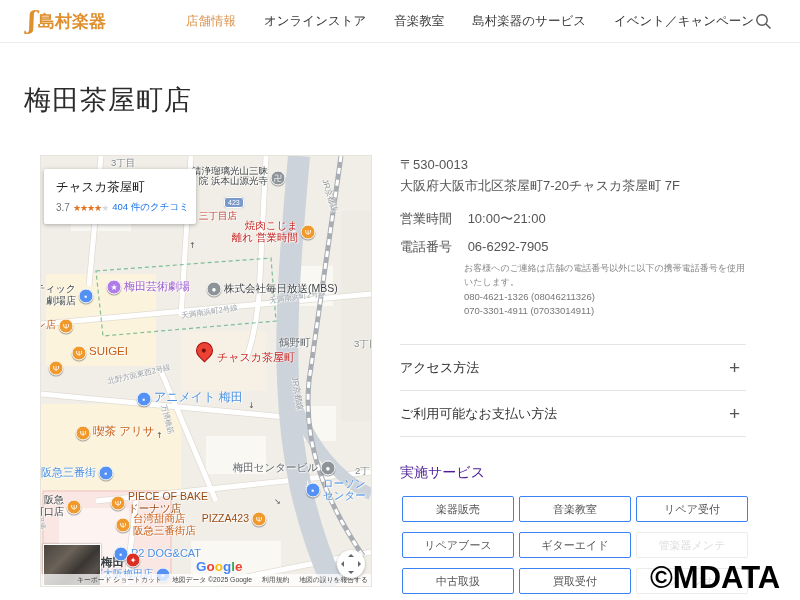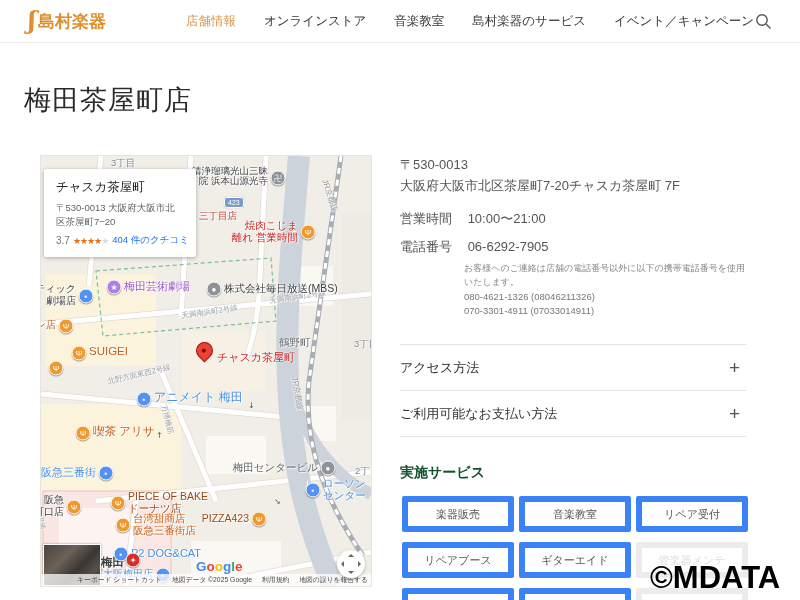--- a/index.html
+++ b/index.html
@@ -61,24 +61,24 @@
   .postal{position:absolute;left:400px;top:156px;font-size:13px;color:#555;}
   .addr{position:absolute;left:400px;top:177px;font-size:13px;color:#555;}
   .info-row{position:absolute;left:400px;font-size:13px;color:#555;}
   .info-row .lbl{display:inline-block;width:64px;}
   .phone-note{position:absolute;left:464px;top:262px;width:288px;font-size:9px;color:#888;line-height:1.55;}
   .note-num{font-size:9.5px;color:#777;line-height:1.5;}
   .accs{position:absolute;left:400px;top:344px;width:346px;border-bottom:1px solid #e4e4e4;}
   .acc-row{height:45px;border-top:1px solid #e4e4e4;display:flex;align-items:center;
     justify-content:space-between;font-size:13px;color:#333;cursor:pointer;}
   .acc-plus{font-size:19px;font-weight:300;color:#555;margin-right:6px;}
-  .svc-title{position:absolute;left:400px;top:464px;font-size:14px;font-weight:bold;color:#14532d;}
+  .svc-title{position:absolute;left:400px;top:464px;font-size:14px;font-weight:normal;color:#4c1d95;}
   .svc-grid{position:absolute;left:402px;top:496px;width:346px;display:grid;
     grid-template-columns:repeat(3,112px);gap:10px 5px;}
-  .svc-btn{height:24px;border:6px solid #3b82f6;background:#fff;border-radius:2px;font-size:11px;color:#555;
+  .svc-btn{height:24px;border:1px solid #3b82f6;background:#fff;border-radius:2px;font-size:11px;color:#555;
     display:flex;align-items:center;justify-content:center;cursor:pointer;}
   .svc-btn.disabled{border-color:#ececec;color:#ddd;cursor:default;}
   
   .watermark{position:absolute;left:650px;top:560px;font-size:31px;font-weight:bold;color:#000;z-index:20;}
 </style>
 </head>
 <body>
 
 <div class="hdr">
   <div class="logo">
@@ -258,21 +258,20 @@
       <div class="poi-icon" style="left: 92px; top: 404px; background: rgb(217, 48, 37);">✦</div>
     </div>
 
   <div class="shield">423</div>
 
   <div class="map-pin"></div>
   <div class="pin-label">チャスカ茶屋町</div>
 
   <div class="map-card">
     <div class="mc-title">チャスカ茶屋町</div>
-    <div class="mc-addr">〒530-0013 大阪府大阪市北区茶屋町7−20</div>
     <div class="mc-rating">
       <span>3.7</span>
       <span id="stars"><span class="stars-f">★★★★</span><span class="stars-e">★</span></span>
       <span class="mc-reviews">404 件のクチコミ</span>
     </div>
   </div>
 
   <div class="sv-thumb"></div>
   <div class="g-logo" id="g-logo"><span style="color: rgb(66, 133, 244);">G</span><span style="color: rgb(234, 67, 53);">o</span><span style="color: rgb(251, 188, 5);">o</span><span style="color: rgb(66, 133, 244);">g</span><span style="color: rgb(52, 168, 83);">l</span><span style="color: rgb(234, 67, 53);">e</span></div>
   <div class="attrib" id="attrib">

